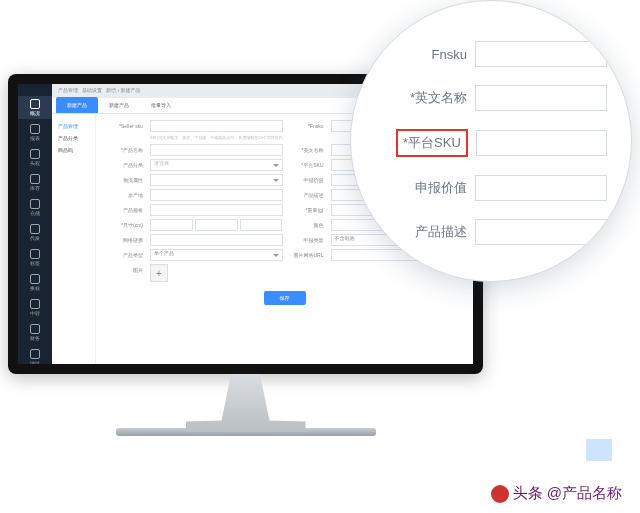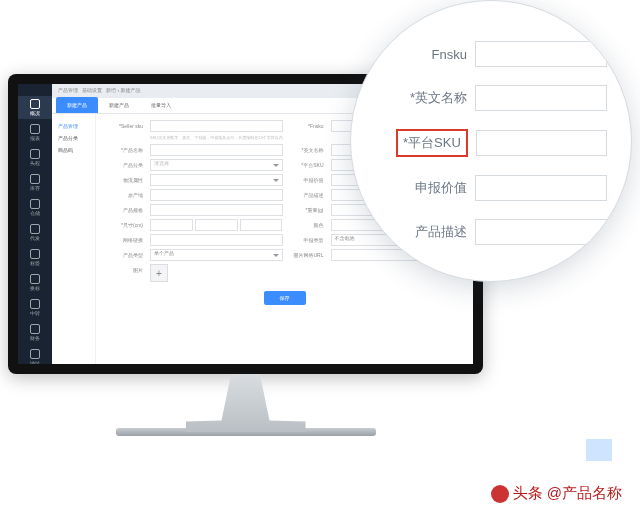--- a/index.html
+++ b/index.html
@@ -31,21 +31,21 @@
 .savebar{grid-column:1/5;display:flex;justify-content:center;padding-top:6px}
 .save-btn{background:#3b8cff;color:#fff;font-size:5px;border:none;padding:4px 16px;border-radius:2px;cursor:pointer}
 .plus{width:18px;height:18px;border:1px solid #ddd;background:#f3f4f6;display:flex;align-items:center;justify-content:center;color:#888;font-size:10px;cursor:pointer}
 .stand{width:120px;height:58px;margin:0 auto;background:linear-gradient(180deg,#d9dde0,#b9bfc4);clip-path:polygon(38% 0,62% 0,70% 80%,100% 82%,100% 100%,0 100%,0 82%,30% 80%)}
 .base{width:260px;height:8px;margin:-4px auto 0;background:linear-gradient(180deg,#c7ccd0,#9aa1a7);border-radius:3px}
 .lens{position:absolute;left:350px;top:0;width:282px;height:282px;border-radius:50%;background:#fff;border:1px solid #d6dbe0;box-shadow:0 6px 28px rgba(30,50,80,.18);padding:40px 24px 40px 52px;display:flex;flex-direction:column;gap:18px;overflow:hidden}
 .zrow{display:flex;align-items:center;gap:8px}
 .zlbl{width:64px;text-align:right;font-size:13px;color:#6b7685}
 .zinp{flex:1;height:26px;border:1px solid #d6dbe0;background:#fff}
 .zrow.hl .zlbl-box{border:2px solid #d93a2b;padding:3px 5px;margin-left:-7px}
-.watermark{position:absolute;right:18px;bottom:10px;font-size:15px;color:#b91c1c;display:flex;align-items:center;gap:4px}
+.watermark{position:absolute;right:18px;bottom:10px;font-size:15px;color:#701a75;display:flex;align-items:center;gap:4px}
 .watermark .av{width:18px;height:18px;border-radius:50%;background:#c33}
 .sq{position:absolute;right:28px;bottom:52px;width:26px;height:22px;background:#cfe4ff}
 </style>
 </head>
 <body>
 
 <div class="monitor">
   <div class="bezel">
     <div class="screen">
 

